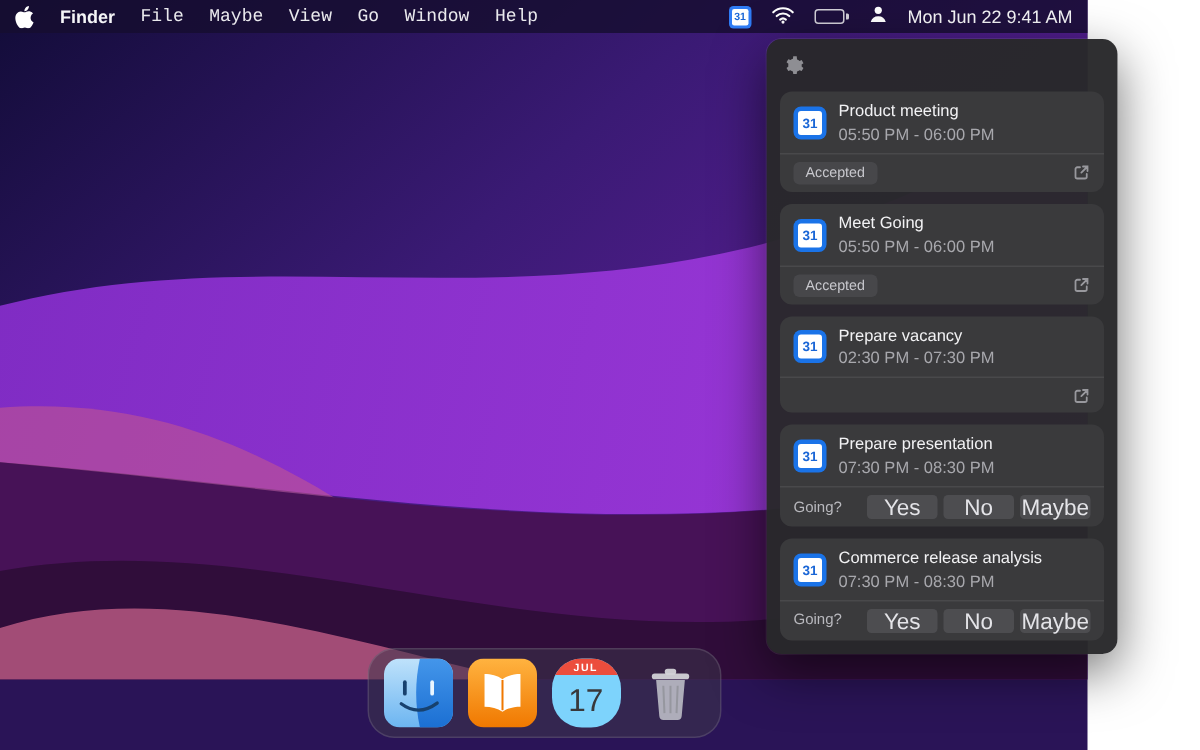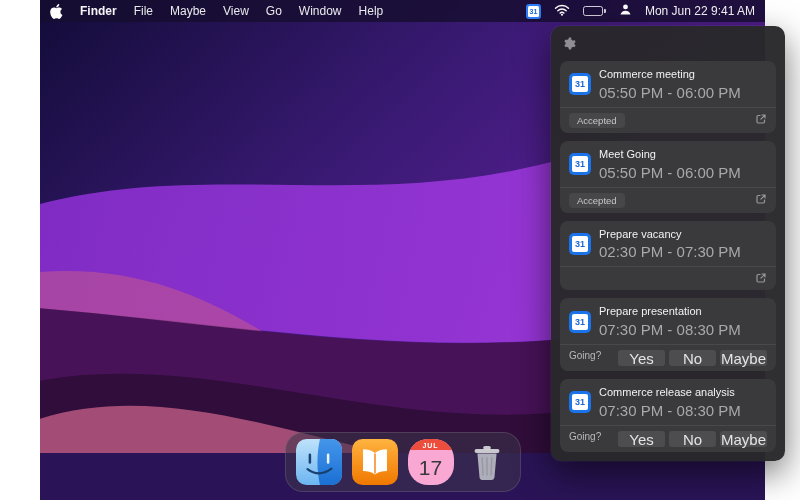--- a/index.html
+++ b/index.html
@@ -1,29 +1,29 @@
 <!DOCTYPE html>
 <html><head>
 <meta charset="utf-8">
 <style>
   * { margin:0; padding:0; box-sizing:border-box; }
   html,body { width:800px; height:500px; overflow:hidden; font-family:"Liberation Sans", sans-serif; }
-  .desktop { position:relative; width:725px; height:500px; background:#2a1457;margin-left:40px; }
+  .desktop { position:relative; width:725px; height:500px; background:#2a1457; }
   .wallpaper { position:absolute; inset:0; z-index:0; }
 
   
   .menubar {
     position:absolute; top:0; left:0; right:0; height:22px; z-index:10;
     background:rgba(22,13,48,0.82);
     display:flex; align-items:center; justify-content:space-between;
     color:#f5f5f7; font-size:12px; padding:0 10px;
   }
   .mb-left { display:flex; align-items:center; gap:17px; }
   .mb-app { font-weight:700; }
-  .mb-item { opacity:0.95; cursor:default; }
+  .mb-item { opacity:0.95; cursor:default;font-family:Liberation Mono, monospace; }
   .mb-right { display:flex; align-items:center; gap:13px;padding-left:46px; }
   .mb-clock { font-size:12px; }
   .apple-icon svg { display:block; }
 
   .mini-gcal { width:15px; height:15px; background:#2f7cf6; border-radius:3px;
     display:flex; align-items:center; justify-content:center; }
   .mini-gcal .num { background:#fff; color:#1a66d6; width:11px; height:11px; border-radius:1.5px;
     display:flex; align-items:center; justify-content:center; font-size:7px; font-weight:700; }
 
   .battery { display:flex; align-items:center; }
@@ -45,39 +45,39 @@
   }
   .gear-btn { background:none; border:none; cursor:pointer; padding:2px; display:flex; }
 
   .card { background:#3a3a3c; border-radius:8px; padding:7px 9px 5px; margin-top:8px; }
   .card-top { display:flex; align-items:center; gap:8px; }
   .gcal { width:22px; height:22px; background:#1a73e8; border-radius:5px; flex:0 0 auto;
     display:flex; align-items:center; justify-content:center; }
   .gcal .num { background:#fff; color:#1a66d6; width:16px; height:16px; border-radius:2px;
     display:flex; align-items:center; justify-content:center; font-size:9px; font-weight:700; }
   .ev-title { font-size:11px; color:#f2f2f4; line-height:1.25; }
-  .ev-time { font-size:15px; color:#a8a8ad; margin-top:2px; }
+  .ev-time { font-size:11px; color:#a8a8ad; margin-top:2px; }
   .card-divider { height:1px; background:rgba(255,255,255,0.08); margin:6px -9px 0; }
-  .card-footer { display:flex; align-items:flex-start; padding-top:5px; min-height:18px; }
+  .card-footer { display:flex; align-items:center; padding-top:5px; min-height:18px; }
   .badge { background:rgba(120,120,128,0.22); color:#c8c8cd; font-size:9.5px;
     padding:2px 8px; border-radius:4px; }
   .spacer { flex:1; }
   .ext-btn { background:none; border:none; cursor:pointer; padding:0; display:flex; margin-left:auto; }
   .going { font-size:10px; color:#b8b8bd; margin-right:auto; }
   .rsvp-btn { background:#4d4d50; border:none; color:#e4e4e8; font-size:15px; width:47px; height:16px;
     border-radius:3px; margin-left:4px; cursor:pointer; font-family:"Liberation Sans", sans-serif; }
 
   
   .dock {
     position:absolute; bottom:8px; left:50%; transform:translateX(-50%); z-index:10;
     background:rgba(60,52,75,0.55); border:1px solid rgba(255,255,255,0.12);
     border-radius:18px; padding:6px 10px; display:flex; align-items:center; gap:10px;
   }
   .dock-icon { width:46px; height:46px; display:block; position:relative; cursor:pointer; }
-  .cal-app { background:#f9a8d4; border-radius:20px; overflow:hidden; display:flex; flex-direction:column; }
+  .cal-app { background:#7dd3fc; border-radius:20px; overflow:hidden; display:flex; flex-direction:column; }
   .cal-head { background:#ec4d3d; color:#fff; font-size:7px; font-weight:700; letter-spacing:1px;
     text-align:center; padding:2.5px 0 1.5px; }
   .cal-day { flex:1; display:flex; align-items:center; justify-content:center;
     font-size:21px; color:#38383a; font-weight:300; }
 </style>
 </head>
 <body>
 
 <div class="desktop">
 
@@ -151,21 +151,21 @@
         </svg>
       </button>
     </div>
 
     <div class="card">
       <div class="card-top">
         <span class="gcal">
             <span class="num">31</span>
           </span>
         <div>
-          <div class="ev-title">Commerce meeting</div>
+          <div class="ev-title">Product meeting</div>
           <div class="ev-time">05:50 PM - 06:00 PM</div>
         </div>
       </div>
       <div class="card-divider"></div>
       <div class="card-footer">
         <span class="badge">Accepted</span>
         <button class="ext-btn">
           <svg width="12" height="12" viewBox="0 0 12 12" fill="none" stroke="#98989d" stroke-width="1.2" stroke-linecap="round">
             <path d="M5 2.5 H3.2 A1.2 1.2 0 0 0 2 3.7 V8.8 A1.2 1.2 0 0 0 3.2 10 H8.3 A1.2 1.2 0 0 0 9.5 8.8 V7"></path>
             <path d="M7 2 h3 v3 M10 2 L5.9 6.1"></path>

